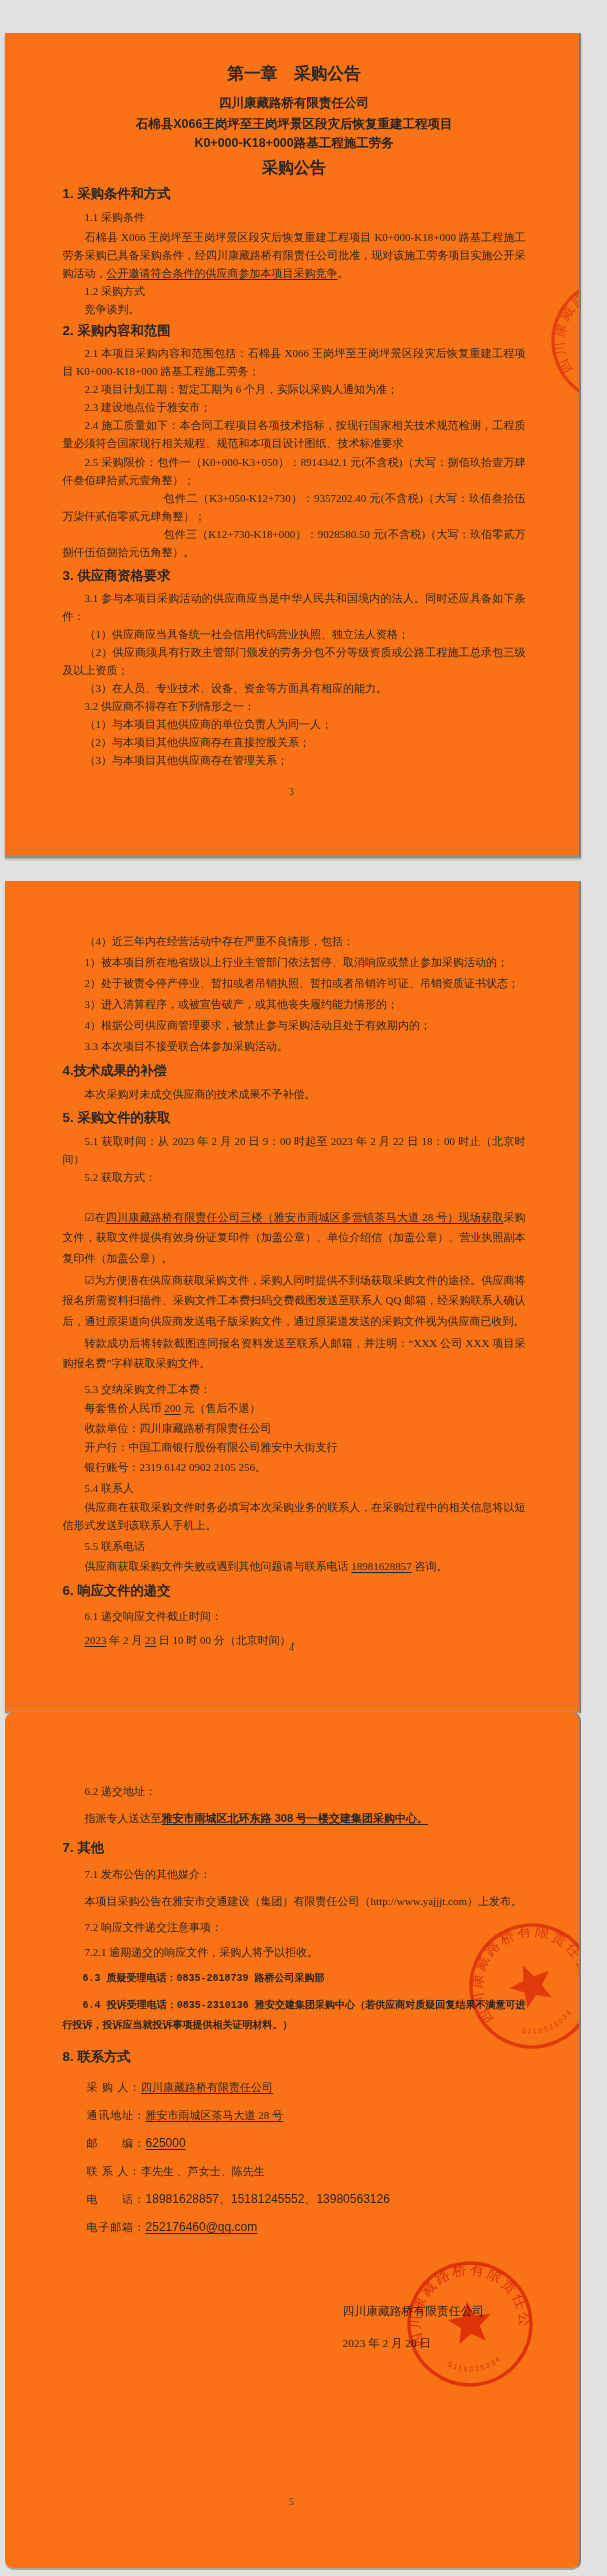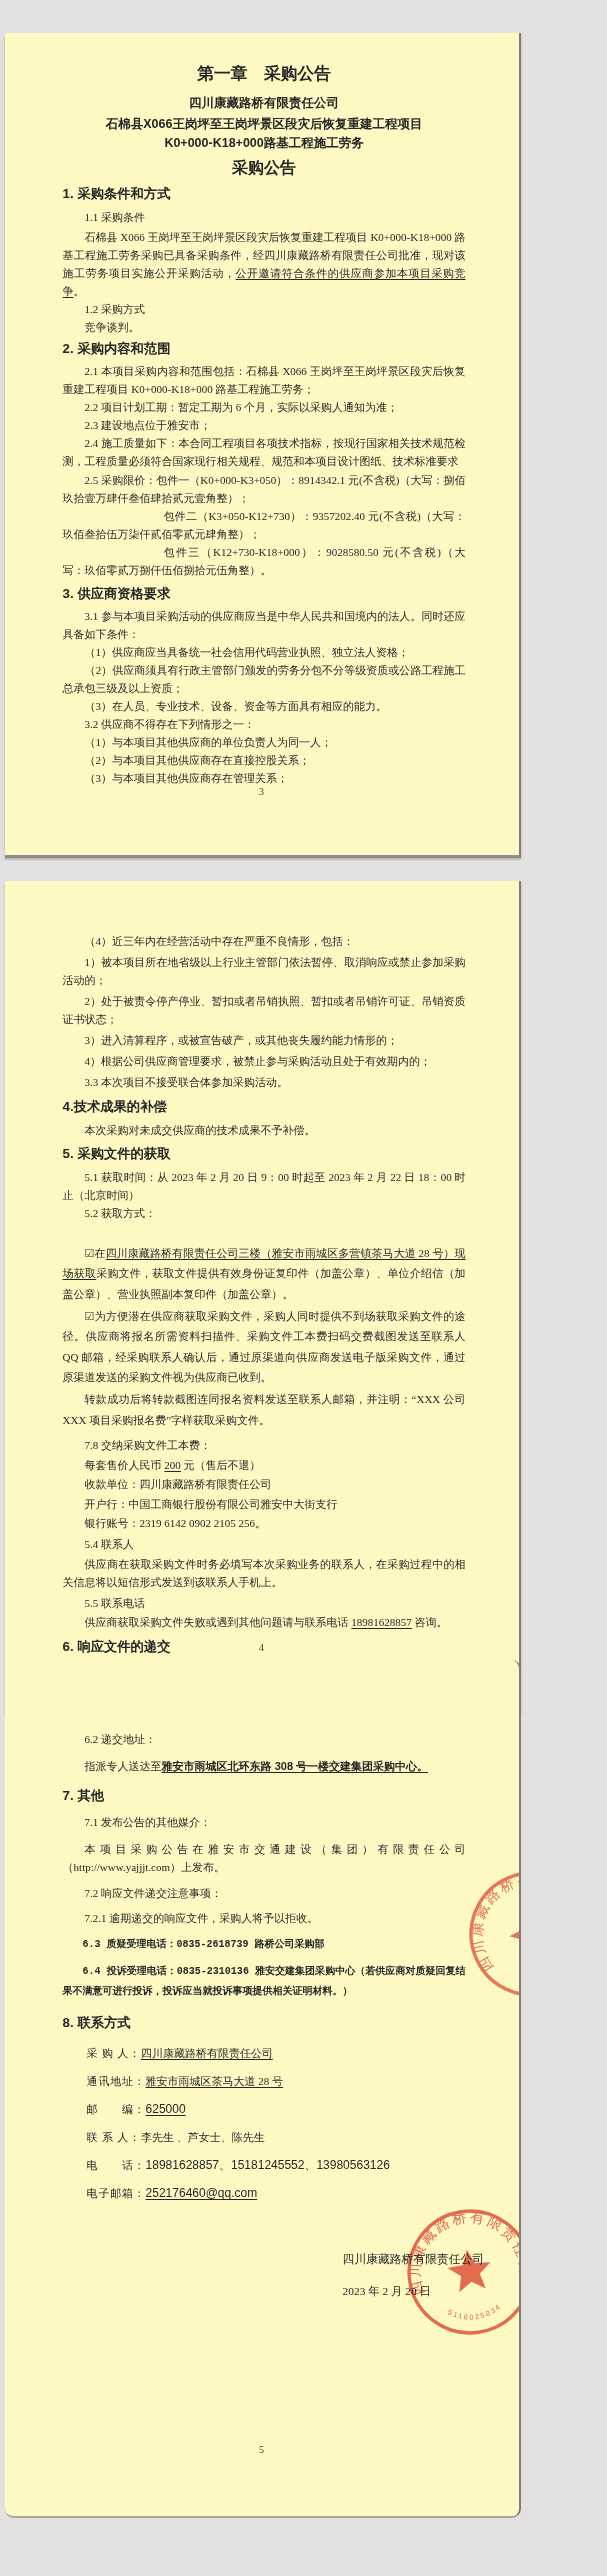--- a/index.html
+++ b/index.html
@@ -3,27 +3,27 @@
 <meta charset="utf-8">
 <style>
   html,body{margin:0;padding:0;}
   body{
     width:607px;height:2576px;position:relative;
     background:#e2e1df;
     font-family:"Liberation Serif","DejaVu Serif",serif;
     color:#262626;
   }
   .page{
-    position:absolute;left:4.6px;width:516px;background:#fef9c3;
+    position:absolute;left:4.6px;width:576px;background:#f97316;
     overflow:hidden;box-sizing:border-box;
     border-right:2.3px solid #7d7c75;
   }
   #page1{top:33px;height:825px;border-bottom:3px solid #8f8e88;box-shadow:0 1.5px 2.3px rgba(0,0,0,.25);}
   #page2{top:881px;height:832px;border-bottom:2.3px solid #98978f;box-shadow:0 1.5px 2.3px rgba(0,0,0,.2);}
-  #page3{top:1660px;height:858px;border-bottom:2.3px solid #a9a8a0;border-radius:9px;}
+  #page3{top:1712px;height:858px;border-bottom:2.3px solid #a9a8a0;border-radius:9px;}
   .inner{padding:0 53px 0 58px;}
   p{margin:0;font-size:11px;line-height:18px;text-align:justify;}
   .ind{text-indent:2em;}
   .hsec{
     font-family:"Liberation Sans","DejaVu Sans",sans-serif;
     font-weight:bold;font-size:13.3px;line-height:20px;text-indent:0;
   }
   .hsub{text-indent:2em;}
   .center{text-align:center;text-indent:0;}
   .chapter{font-family:"Liberation Sans","DejaVu Sans",sans-serif;font-weight:bold;font-size:16.7px;line-height:23px;padding-top:29px;}
@@ -114,21 +114,21 @@
     <p class="hsec mt8">4.技术成果的补偿</p>
     <p class="ind mt5">本次采购对未成交供应商的技术成果不予补偿。</p>
 
     <p class="hsec mt6">5. 采购文件的获取</p>
     <p class="ind mt5">5.1 获取时间：从 2023 年 2 月 20 日 9：00 时起至 2023 年 2 月 22 日 18：00 时止（北京时间）</p>
     <p class="ind">5.2 获取方式：</p>
     <p class="ind lh27 mt9"><span>☑在</span><span class="u">四川康藏路桥有限责任公司三楼（雅安市雨城区多营镇茶马大道 28 号）现场获取</span><span>采购文件，获取文件提供有效身份证复印件（加盖公章）、单位介绍信（加盖公章）、营业执照副本复印件（加盖公章）。</span></p>
     <p class="ind lh27 mt2">☑为方便潜在供应商获取采购文件，采购人同时提供不到场获取采购文件的途径。供应商将报名所需资料扫描件、采购文件工本费扫码交费截图发送至联系人 QQ 邮箱，经采购联系人确认后，通过原渠道向供应商发送电子版采购文件，通过原渠道发送的采购文件视为供应商已收到。</p>
     <p class="ind lh27 mt2">转款成功后将转款截图连同报名资料发送至联系人邮箱，并注明：“XXX 公司 XXX 项目采购报名费”字样获取采购文件。</p>
 
-    <p class="ind mt8">7.8 交纳采购文件工本费：</p>
+    <p class="ind mt8">5.3 交纳采购文件工本费：</p>
     <p class="ind mt2"><span>每套售价人民币 </span><span class="u">200</span><span> 元（售后不退）</span></p>
     <p class="ind mt2">收款单位：四川康藏路桥有限责任公司</p>
     <p class="ind mt2">开户行：中国工商银行股份有限公司雅安中大街支行</p>
     <p class="ind mt2">银行账号：2319 6142 0902 2105 256。</p>
     <p class="ind mt4">5.4 联系人</p>
     <p class="ind mt2">供应商在获取采购文件时务必填写本次采购业务的联系人，在采购过程中的相关信息将以短信形式发送到该联系人手机上。</p>
     <p class="ind mt4">5.5 联系电话</p>
     <p class="ind mt2"><span>供应商获取采购文件失败或遇到其他问题请与联系电话 </span><span class="u">18981628857</span><span> 咨询。</span></p>
 
     <p class="hsec mt8">6. 响应文件的递交</p>

